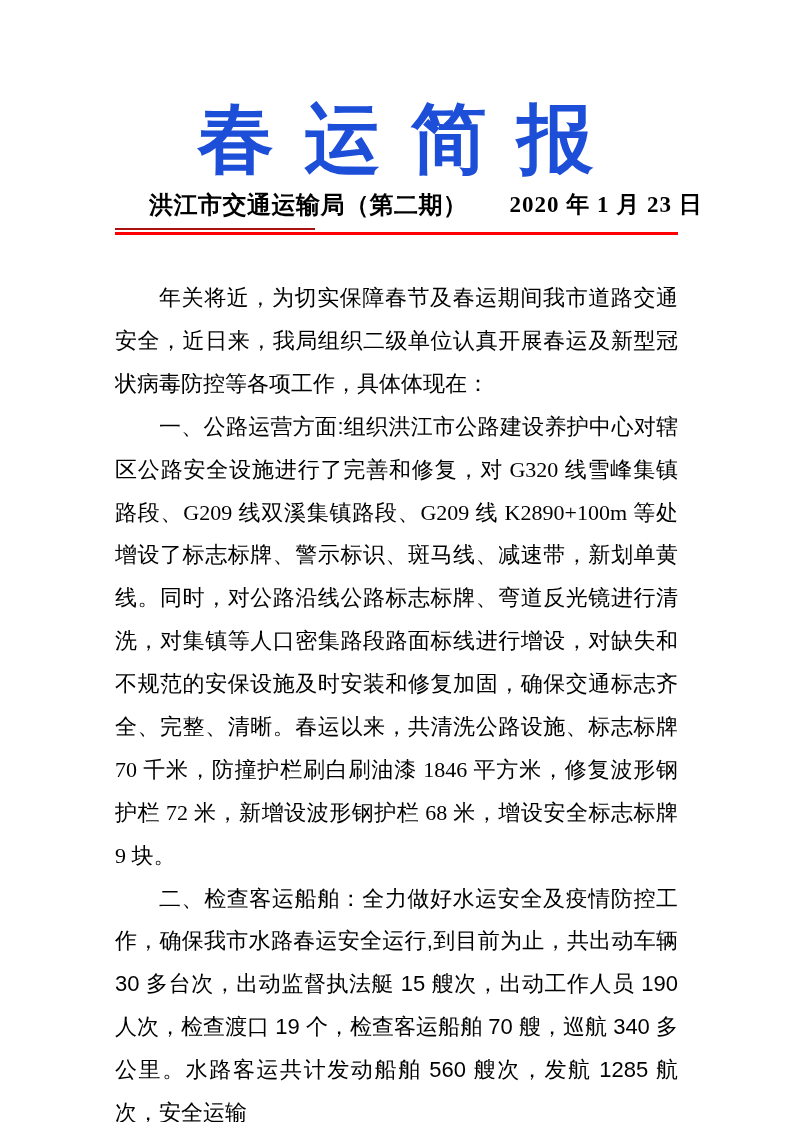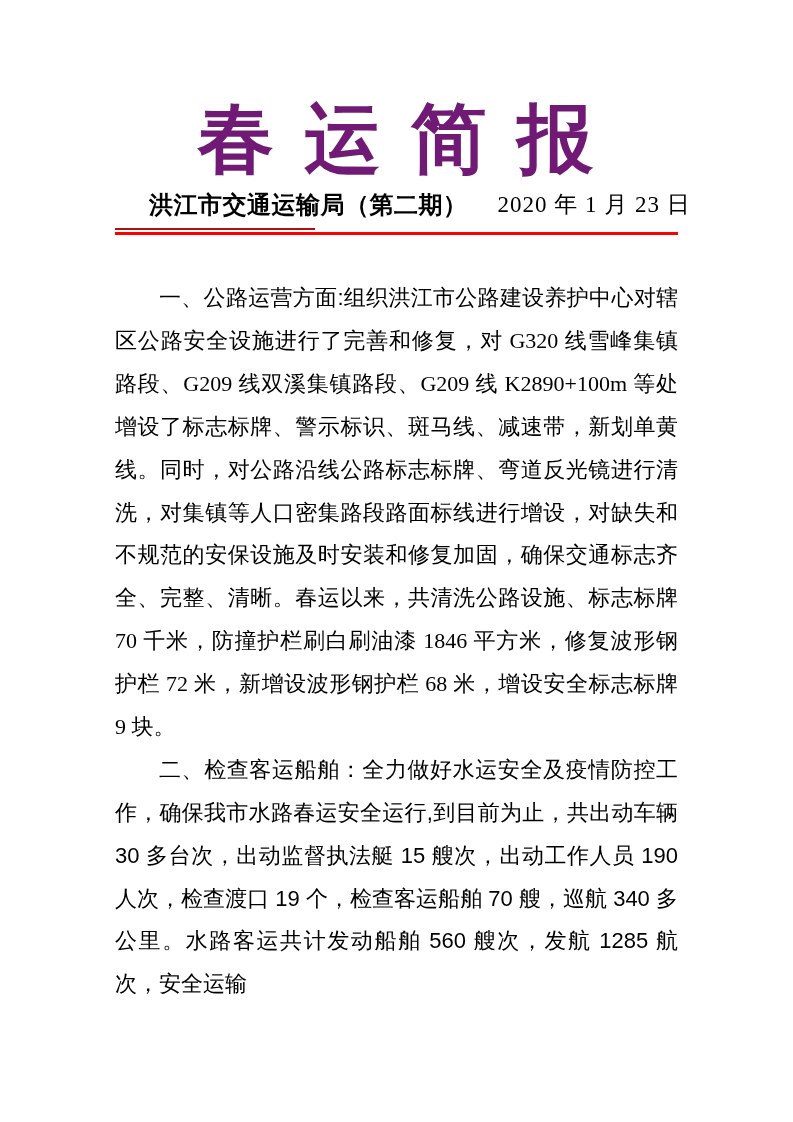--- a/index.html
+++ b/index.html
@@ -40,22 +40,23 @@
     padding-left: 34px;
     white-space: nowrap;
   }
   .issuer {
     font-size: 24px;
     font-weight: bold;
     letter-spacing: 0.5px;
   }
   .date {
     font-size: 23px;
-    margin-left: 30px;
+    margin-left: 42px;
     letter-spacing: 1px;
+    font-weight: bold;
   }
   .divider {
     position: relative;
     margin-top: 7px;
     height: 9px;
   }
   .rule-short {
     position: absolute;
     left: 0;
     top: 0;
@@ -89,34 +90,37 @@
   .para-waterway {
     font-family: "Liberation Sans", sans-serif;
   }
 </style>
 </head>
 <body>
 
 <div class="page">
   <div class="content">
 
-    <h1 class="doc-title" style="color: #701a75;">春 运 简 报</h1>
+    <h1 class="doc-title" style="color: #1d4ed8;">春 运 简 报</h1>
 
     <div class="masthead">
       <span class="issuer">洪江市交通运输局（第二期）</span>
       <span class="date">2020 年 1 月 23 日</span>
     </div>
 
     <div class="divider">
       <div class="rule-short" style="background: rgb(170, 17, 17);"></div>
       <div class="rule-long" style="background: rgb(255, 0, 0);"></div>
     </div>
 
     <div class="body-text">
 
+      <p class="para">
+        <span class="para-head"></span><span>年关将近，为切实保障春节及春运期间我市道路交通安全，近日来，我局组织二级单位认真开展春运及新型冠状病毒防控等各项工作，具体体现在：</span>
+      </p>
 
       <p class="para">
         <span class="para-head">一、公路运营方面:</span><span>组织洪江市公路建设养护中心对辖区公路安全设施进行了完善和修复，对 G320 线雪峰集镇路段、G209 线双溪集镇路段、G209 线 K2890+100m 等处增设了标志标牌、警示标识、斑马线、减速带，新划单黄线。同时，对公路沿线公路标志标牌、弯道反光镜进行清洗，对集镇等人口密集路段路面标线进行增设，对缺失和不规范的安保设施及时安装和修复加固，确保交通标志齐全、完整、清晰。春运以来，共清洗公路设施、标志标牌 70 千米，防撞护栏刷白刷油漆 1846 平方米，修复波形钢护栏 72 米，新增设波形钢护栏 68 米，增设安全标志标牌 9 块。</span>
       </p>
 
       <p class="para para-waterway">
         <span class="para-head">二、检查客运船舶：</span><span>全力做好水运安全及疫情防控工作，确保我市水路春运安全运行,到目前为止，共出动车辆 30 多台次，出动监督执法艇 15 艘次，出动工作人员 190 人次，检查渡口 19 个，检查客运船舶 70 艘，巡航 340 多公里。水路客运共计发动船舶 560 艘次，发航 1285 航次，安全运输</span>
       </p>
 
     </div>

